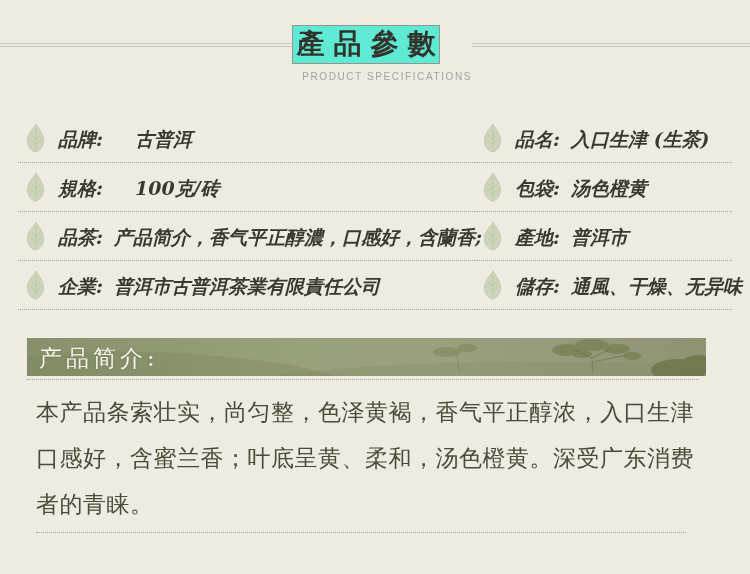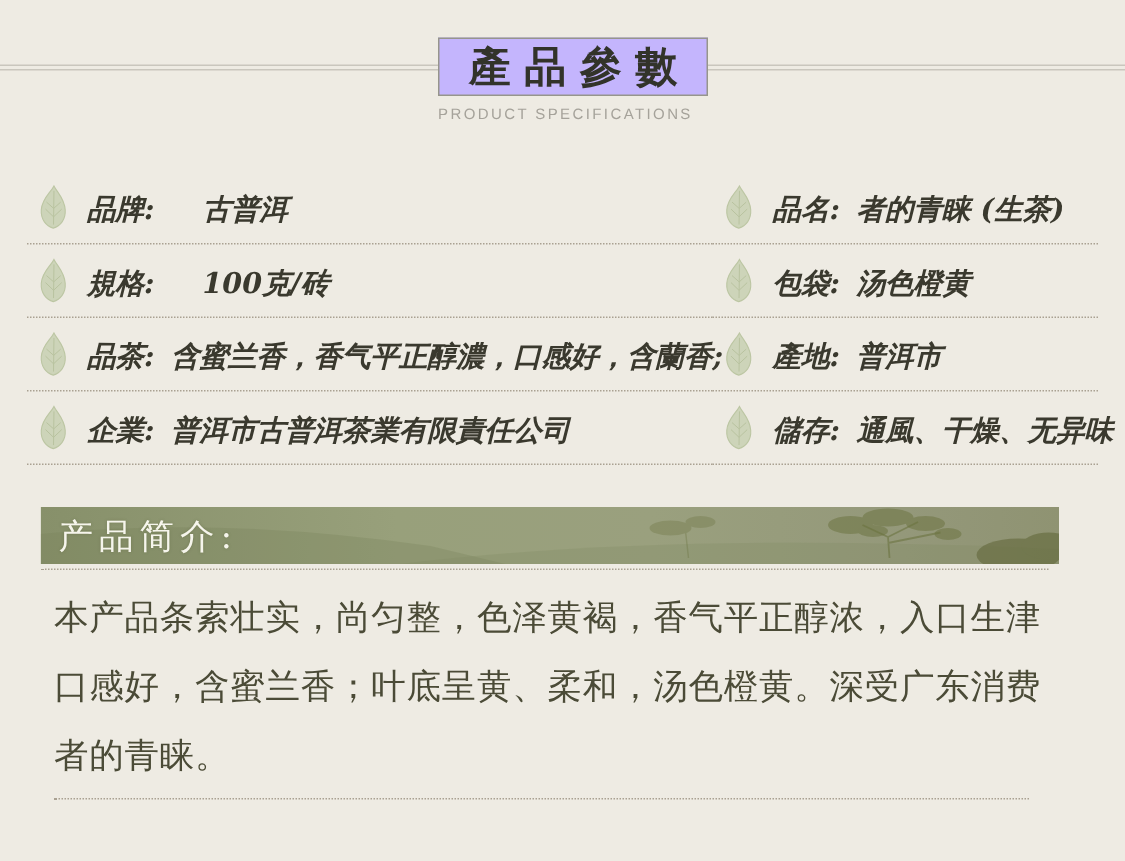--- a/index.html
+++ b/index.html
@@ -9,30 +9,30 @@
     background:#eeebe3;
     font-family:"DejaVu Serif","Liberation Serif",serif;
     color:#3a392e; overflow:hidden; margin:0 auto;
   }
   
   .rule { position:absolute; top:43px; height:4px;
           border-top:1px solid #c9c6bd; border-bottom:1px solid #c9c6bd; }
   .rule-left  { left:0; width:292px; }
   .rule-right { left:472px; right:0; }
   .title-box {
-    position:absolute; left:292px; top:25px; width:180px; height:39px;
-    border:1px solid #96958c; display:flex; align-items:center; justify-content:center;
-    background:#c4b5fd;
+    position:absolute; left:292px; top:25px; width:148px; height:39px;
+    border:1px solid #96958c; display:flex; align-items:flex-end; justify-content:center;
+    background:#5eead4;
   }
   .page-title {
     font-size:28px; font-weight:bold; color:#32332a;
     letter-spacing:9px; padding-left:9px; white-space:nowrap;
   }
   .subtitle {
-    position:absolute; top:71px; left:292px; width:180px; text-align:left;
+    position:absolute; top:71px; left:292px; width:180px; text-align:right;
     font-family:"Liberation Sans",sans-serif; font-size:10px; letter-spacing:1.6px;
     color:#a5a29a; white-space:nowrap;
   }
   
   .specs { position:absolute; top:114px; left:18px; width:714px; display:flex;font-style:italic; }
   .spec-col { display:flex; flex-direction:column; }
   .spec-col.left  { width:457px; }
   .spec-col.right { width:257px; }
   .spec-row {
     height:49px; display:flex; align-items:center;
@@ -95,40 +95,40 @@
       <span class="spec-label">規格:</span>
       <span class="spec-value">100克/砖</span>
     </div>
 
     <div class="spec-row">
       <svg class="leaf" viewBox="0 0 24 32">
         <path d="M12.5 1 C10 6 4 10 3.5 18 C3 25 7 29.5 12 31 C17 29.5 21 25 20.5 18 C20 10 15 6 12.5 1 Z" fill="#cdd4b9" stroke="#bcc6a3" stroke-width="0.8"></path>
         <path d="M12.2 28.5 L12.5 4.5 M12.2 23 L6.5 17.5 M12.2 23 L18 17.5 M12.3 17 L7.2 12.5 M12.3 17 L17.3 12.5" fill="none" stroke="#b8c29e" stroke-width="0.7"></path>
       </svg>
       <span class="spec-label">品茶:</span>
-      <span class="spec-value">含蜜兰香，香气平正醇濃，口感好，含蘭香;</span>
+      <span class="spec-value">产品简介，香气平正醇濃，口感好，含蘭香;</span>
     </div>
 
     <div class="spec-row">
       <svg class="leaf" viewBox="0 0 24 32">
         <path d="M12.5 1 C10 6 4 10 3.5 18 C3 25 7 29.5 12 31 C17 29.5 21 25 20.5 18 C20 10 15 6 12.5 1 Z" fill="#cdd4b9" stroke="#bcc6a3" stroke-width="0.8"></path>
         <path d="M12.2 28.5 L12.5 4.5 M12.2 23 L6.5 17.5 M12.2 23 L18 17.5 M12.3 17 L7.2 12.5 M12.3 17 L17.3 12.5" fill="none" stroke="#b8c29e" stroke-width="0.7"></path>
       </svg>
       <span class="spec-label">企業:</span>
       <span class="spec-value">普洱市古普洱茶業有限責任公司</span>
     </div>
   </div>
     <div class="spec-col right">
     <div class="spec-row">
       <svg class="leaf" viewBox="0 0 24 32">
         <path d="M12.5 1 C10 6 4 10 3.5 18 C3 25 7 29.5 12 31 C17 29.5 21 25 20.5 18 C20 10 15 6 12.5 1 Z" fill="#cdd4b9" stroke="#bcc6a3" stroke-width="0.8"></path>
         <path d="M12.2 28.5 L12.5 4.5 M12.2 23 L6.5 17.5 M12.2 23 L18 17.5 M12.3 17 L7.2 12.5 M12.3 17 L17.3 12.5" fill="none" stroke="#b8c29e" stroke-width="0.7"></path>
       </svg>
       <span class="spec-label">品名:</span>
-      <span class="spec-value">者的青睐 (生茶)</span>
+      <span class="spec-value">入口生津 (生茶)</span>
     </div>
 
     <div class="spec-row">
       <svg class="leaf" viewBox="0 0 24 32">
         <path d="M12.5 1 C10 6 4 10 3.5 18 C3 25 7 29.5 12 31 C17 29.5 21 25 20.5 18 C20 10 15 6 12.5 1 Z" fill="#cdd4b9" stroke="#bcc6a3" stroke-width="0.8"></path>
         <path d="M12.2 28.5 L12.5 4.5 M12.2 23 L6.5 17.5 M12.2 23 L18 17.5 M12.3 17 L7.2 12.5 M12.3 17 L17.3 12.5" fill="none" stroke="#b8c29e" stroke-width="0.7"></path>
       </svg>
       <span class="spec-label">包袋:</span>
       <span class="spec-value">汤色橙黄</span>
     </div>

